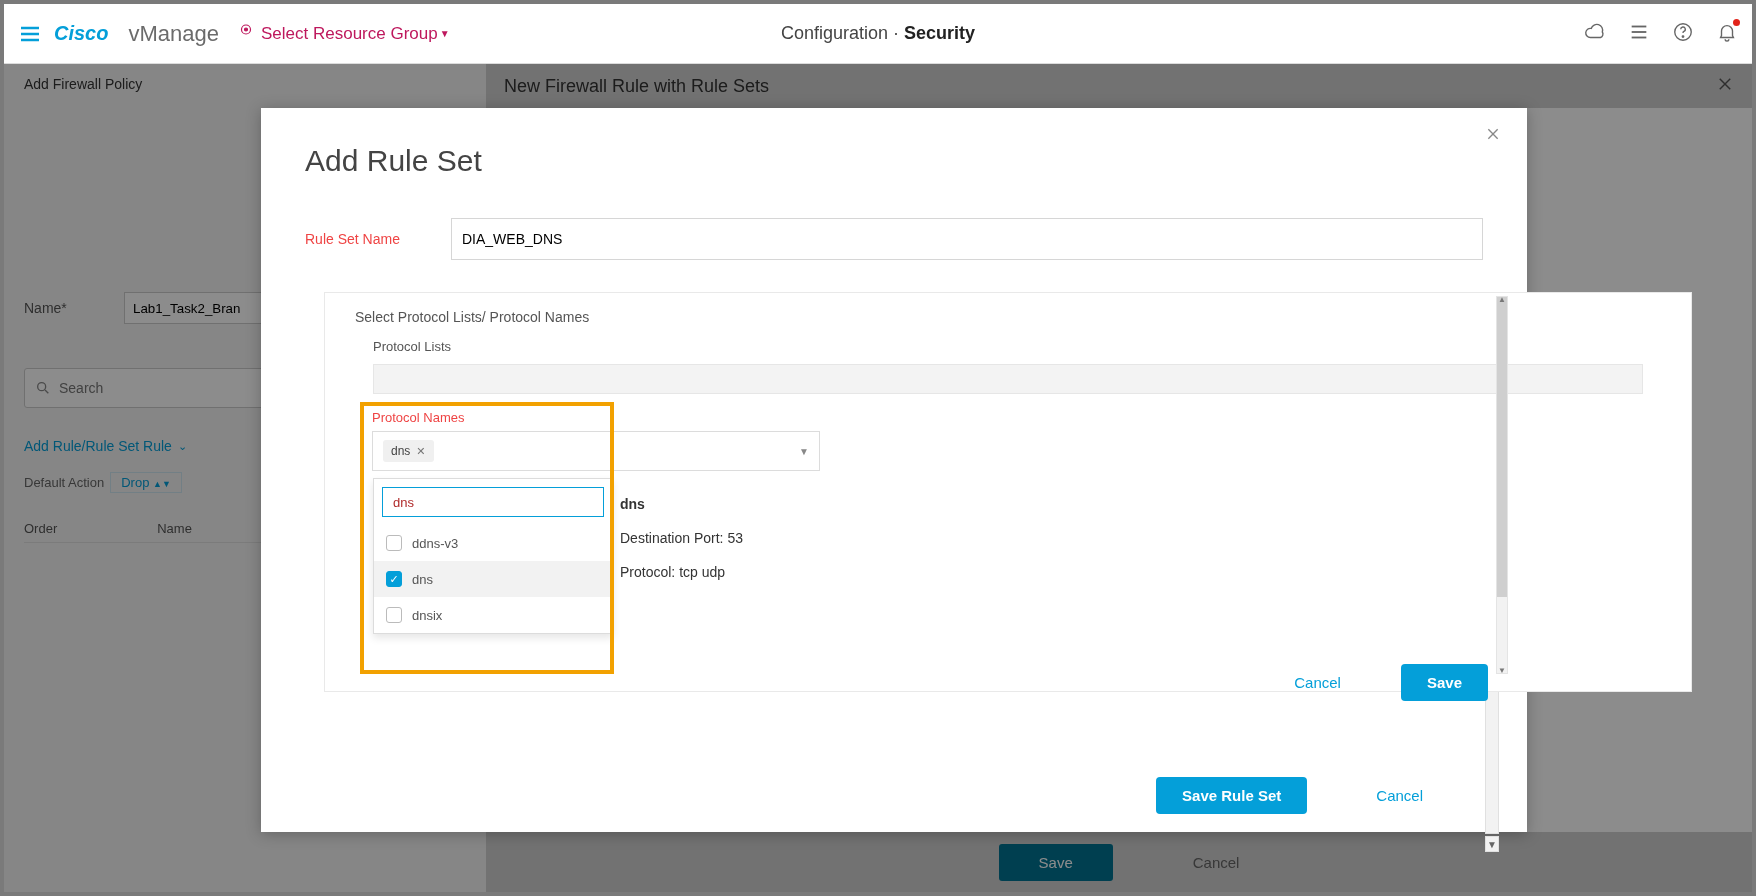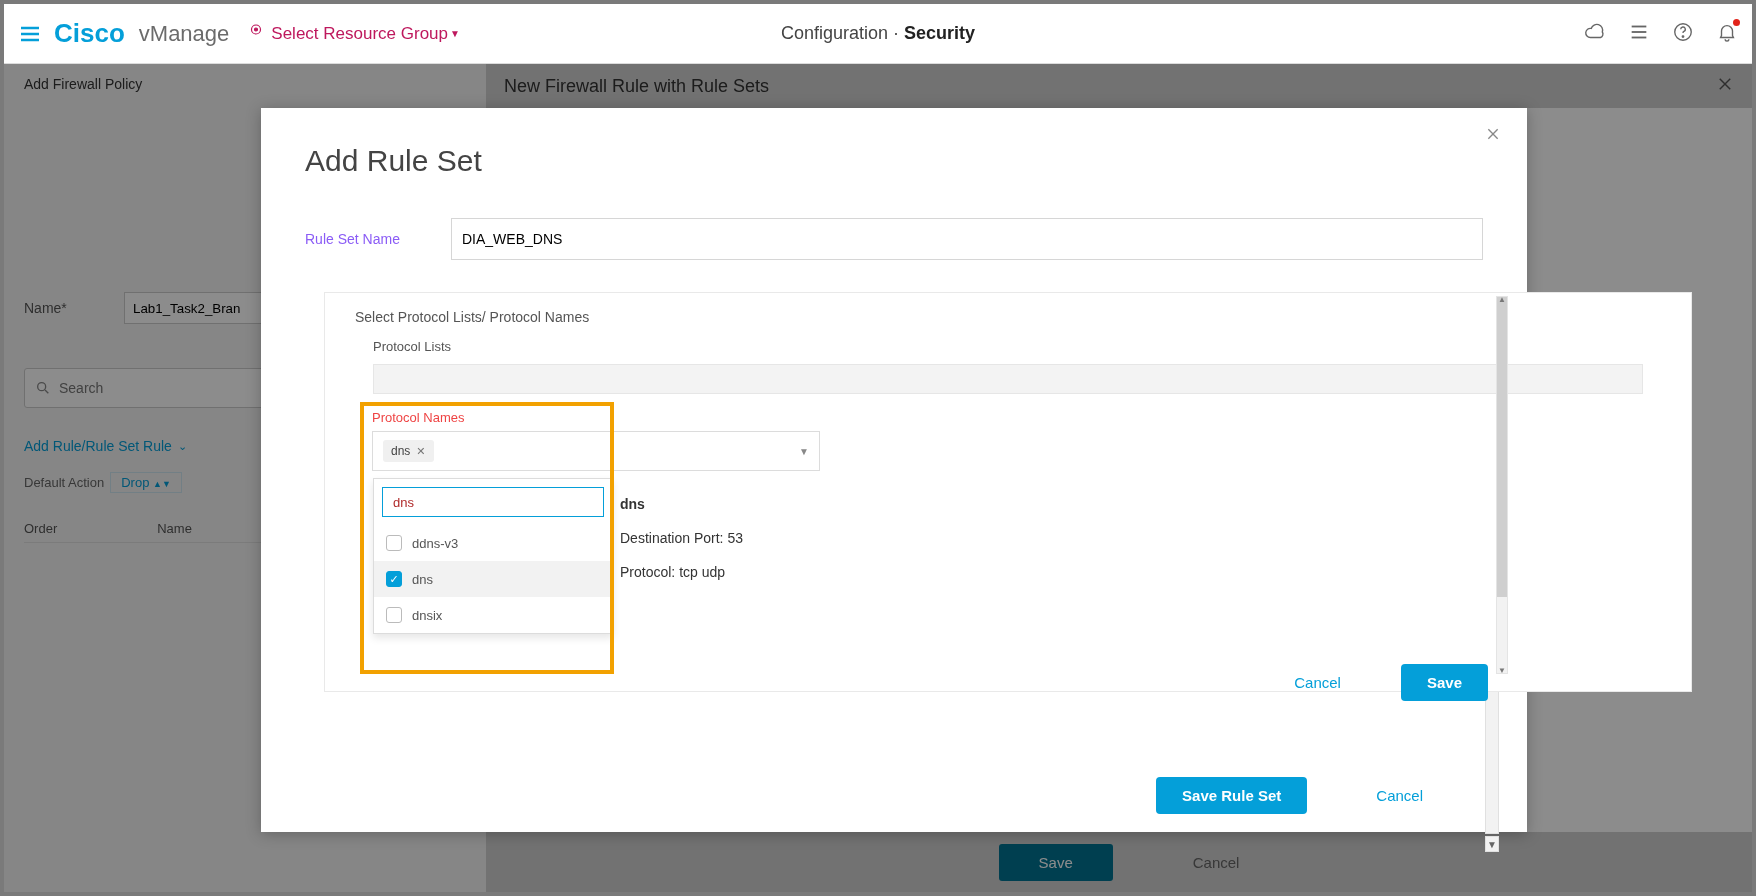--- a/index.html
+++ b/index.html
@@ -1,21 +1,21 @@
 <!DOCTYPE html>
 <html><head>
 <meta charset="utf-8">
 <style>
   * { box-sizing: border-box; font-family: Arial, Helvetica, sans-serif; }
   html, body { margin:0; padding:0; width:1756px; height:896px; overflow:hidden; background:#808080; }
   .app { position:absolute; inset:0; border:4px solid #7a7a7a; background:#fff; }
   
   .topbar { height:60px; display:flex; align-items:center; padding:0 14px; border-bottom:1px solid #dcdcdc; background:#fff; }
   .hamburger { width:24px; height:24px; color:#049fd9; margin-right:12px; cursor:pointer; }
-  .brand { font-weight:700; font-size:26px; color:#049fd9; margin-right:14px; }
+  .brand { font-weight:700; font-size:20px; color:#049fd9; margin-right:20px;font-style:italic; }
   .brand-sub { font-size:22px; color:#6b6b6b; font-weight:400; }
   .resource-group { display:flex; align-items:center; color:#be185d; margin-left:18px; font-size:17px; cursor:pointer; }
   .resource-group .pin { margin-right:6px; }
   .breadcrumb { position:absolute; left:50%; transform:translateX(-50%); font-size:18px; color:#444; }
   .breadcrumb .strong { font-weight:600; color:#222; }
   .top-icons { margin-left:auto; display:flex; gap:22px; color:#666; }
   .top-icons svg { width:22px; height:22px; }
   .bell-dot { position:absolute; width:7px; height:7px; background:#e2231a; border-radius:50%; top:-2px; right:-2px; }
 
   
@@ -38,21 +38,21 @@
   
   .secpanel-head { position:absolute; top:60px; left:482px; right:0; height:44px; background:#d0d0d0; display:flex; align-items:center; padding:0 18px; font-size:18px; color:#333; }
   .secpanel-head .close { margin-left:auto; color:#555; cursor:pointer; }
 
   
   .modal { position:absolute; top:104px; left:257px; right:225px; bottom:60px; background:#fff; box-shadow:0 2px 14px rgba(0,0,0,.25); display:flex; flex-direction:column; }
   .modal-inner { position:relative; flex:1; padding:36px 44px 0 44px; }
   .modal-close { position:absolute; top:18px; right:26px; color:#888; cursor:pointer; }
   .modal-title { font-size:30px; font-weight:300; color:#444; margin-bottom:40px;}
   .ruleset-row { display:flex; align-items:center; gap:26px; }
-  .ruleset-row label { font-size:14px; color:#8b5cf6; width:120px; }
+  .ruleset-row label { font-size:14px; color:#ef4444; width:120px; }
   .ruleset-row input { flex:1; height:42px; border:1px solid #d6d6d6; padding:0 10px; font-size:14px; }
   .scroll-track { position:absolute; right:28px; top:246px; width:14px; height:480px; background:#f2f2f2; border:1px solid #e0e0e0;}
   .scroll-thumb { position:absolute; top:0; left:0; right:0; height:290px; background:#c8c8c8;}
   .scroll-arrow { position:absolute; right:28px; width:14px; height:16px; background:#f2f2f2; border:1px solid #e0e0e0; display:flex; align-items:center; justify-content:center; font-size:10px; color:#666;}
   
   .nested-panel { position:absolute; left:320px; right:60px; top:288px; border:1px solid #e9e9e9; background:#fff; }
   .nested-panel .hdr { padding:16px 30px 8px 30px; font-size:14px; color:#555; }
   .pl-label { padding:6px 48px; font-size:13px; color:#555; }
   .pl-box { margin:4px 48px 8px 48px; height:30px; background:#f3f3f3; border:1px solid #e6e6e6;}
   

